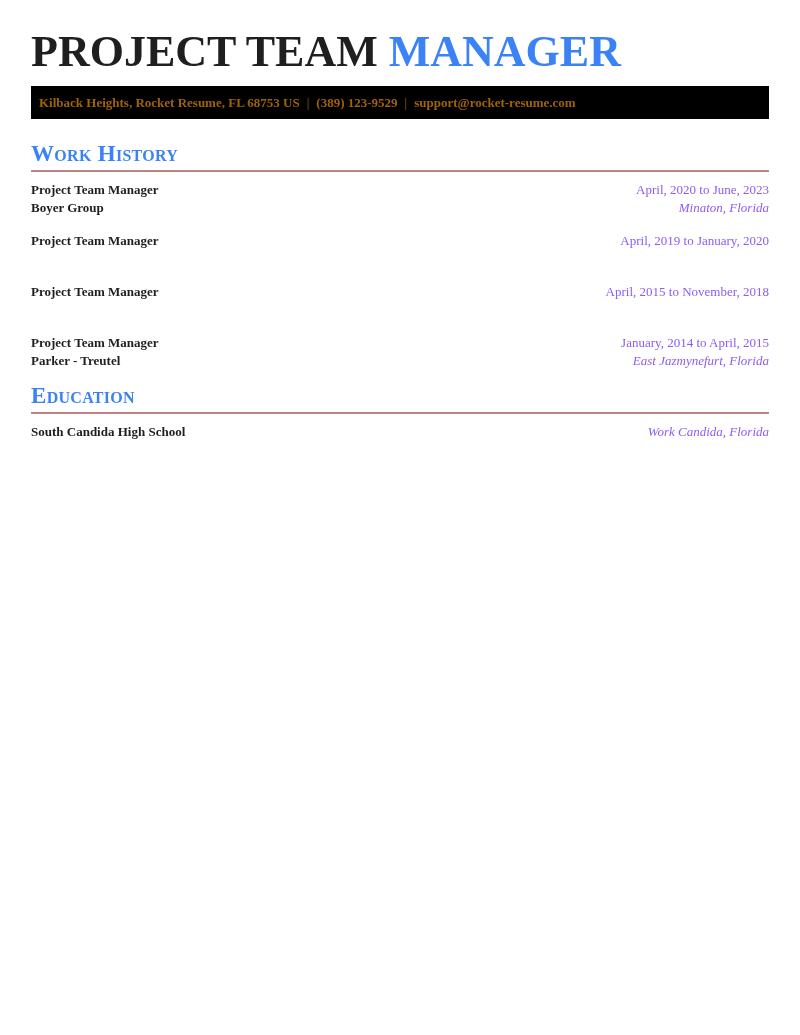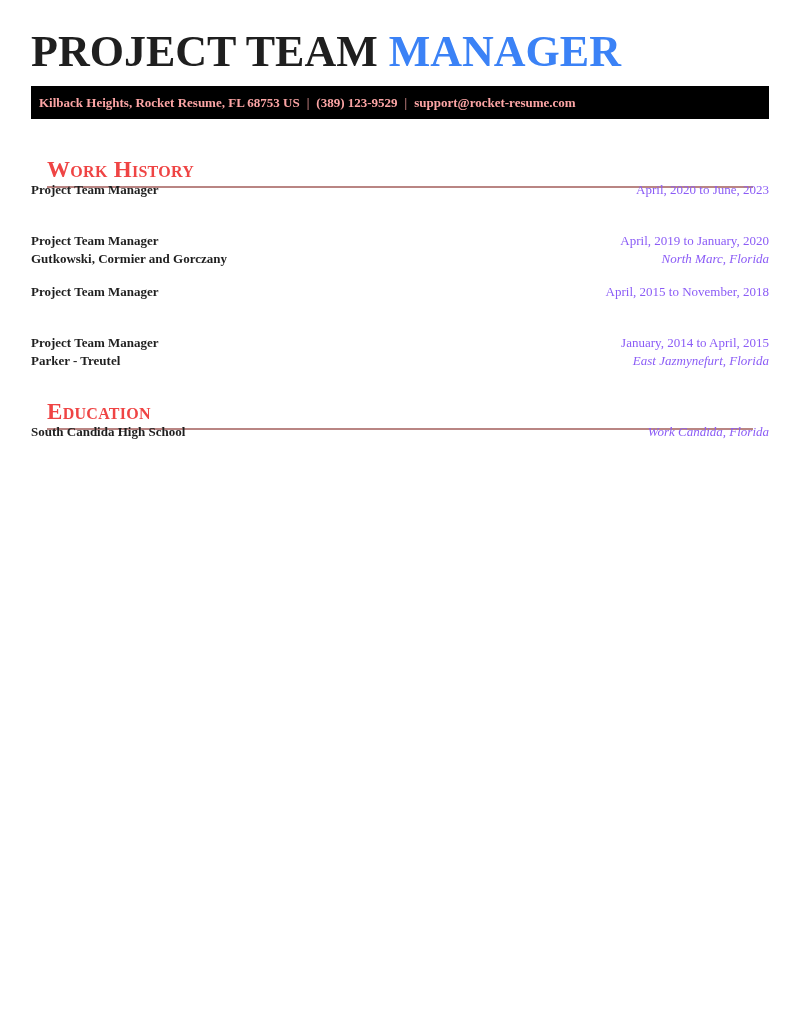--- a/index.html
+++ b/index.html
@@ -9,29 +9,29 @@
     }
     .page { position: absolute; left: 31px; right: 31px; top: 0; }
     .title {
       margin: 0; position: absolute; top: 26px; left: 0;
       font-size: 44px; font-weight: bold; letter-spacing: 0px; line-height: 52px;
       color: #1f1f1f; white-space: nowrap;
     }
     .title .accent { color: #3b82f6; }
     .contact-bar {
       position: absolute; top: 86px; left: 0; right: 0; height: 33px;
-      background: #000000; color: #fca5a5;
+      background: #000000; color: #a16207;
       font-size: 13px; font-weight: bold; line-height: 33px;
       padding-left: 8px; white-space: nowrap;
     }
     .contact-bar .sep { padding: 0 7px; font-weight: normal; }
     .section-title {
-      position: absolute; left: 0; right: 0; margin: 16px;
+      position: absolute; left: 0; right: 0; margin: 0;
       font-size: 23px; font-weight: bold; font-variant: small-caps;
-      letter-spacing: 0.3px; line-height: 28px; color: #ef4444;
+      letter-spacing: 0.3px; line-height: 28px; color: #3b82f6;
       border-bottom: 2px solid #b98583; padding-bottom: 2px;
     }
     .entry { position: absolute; left: 0; right: 0; font-size: 13px; line-height: 18px; }
     .entry .row { display: flex; justify-content: space-between; }
     .entry .left { font-weight: bold; color: #1f1f1f; }
     .entry .right { color: #8b5cf6; }
     .entry .right.italic { font-style: italic; }
   </style>
 </head>
 <body>
@@ -46,30 +46,30 @@
     <span>Kilback Heights, Rocket Resume, FL 68753 US</span><span class="sep">|</span><span>(389) 123-9529</span><span class="sep">|</span><span>support@rocket-resume.com</span>
   </div>
 
   <h2 class="section-title" style="top:140px;">Work History</h2>
 
   <div class="entry" style="top:181px;">
     <div class="row">
         <span class="left">Project Team Manager</span>
         <span class="right">April, 2020 to June, 2023</span>
       </div>
+    <div class="row">
+        <span class="left">Boyer Group</span>
+        <span class="right italic">Minaton, Florida</span>
+      </div>
   </div>
 
   <div class="entry" style="top:232px;">
     <div class="row">
         <span class="left">Project Team Manager</span>
         <span class="right">April, 2019 to January, 2020</span>
-      </div>
-    <div class="row">
-        <span class="left">Gutkowski, Cormier and Gorczany</span>
-        <span class="right italic">North Marc, Florida</span>
       </div>
   </div>
 
   <div class="entry" style="top:283px;">
     <div class="row">
         <span class="left">Project Team Manager</span>
         <span class="right">April, 2015 to November, 2018</span>
       </div>
   </div>
 

